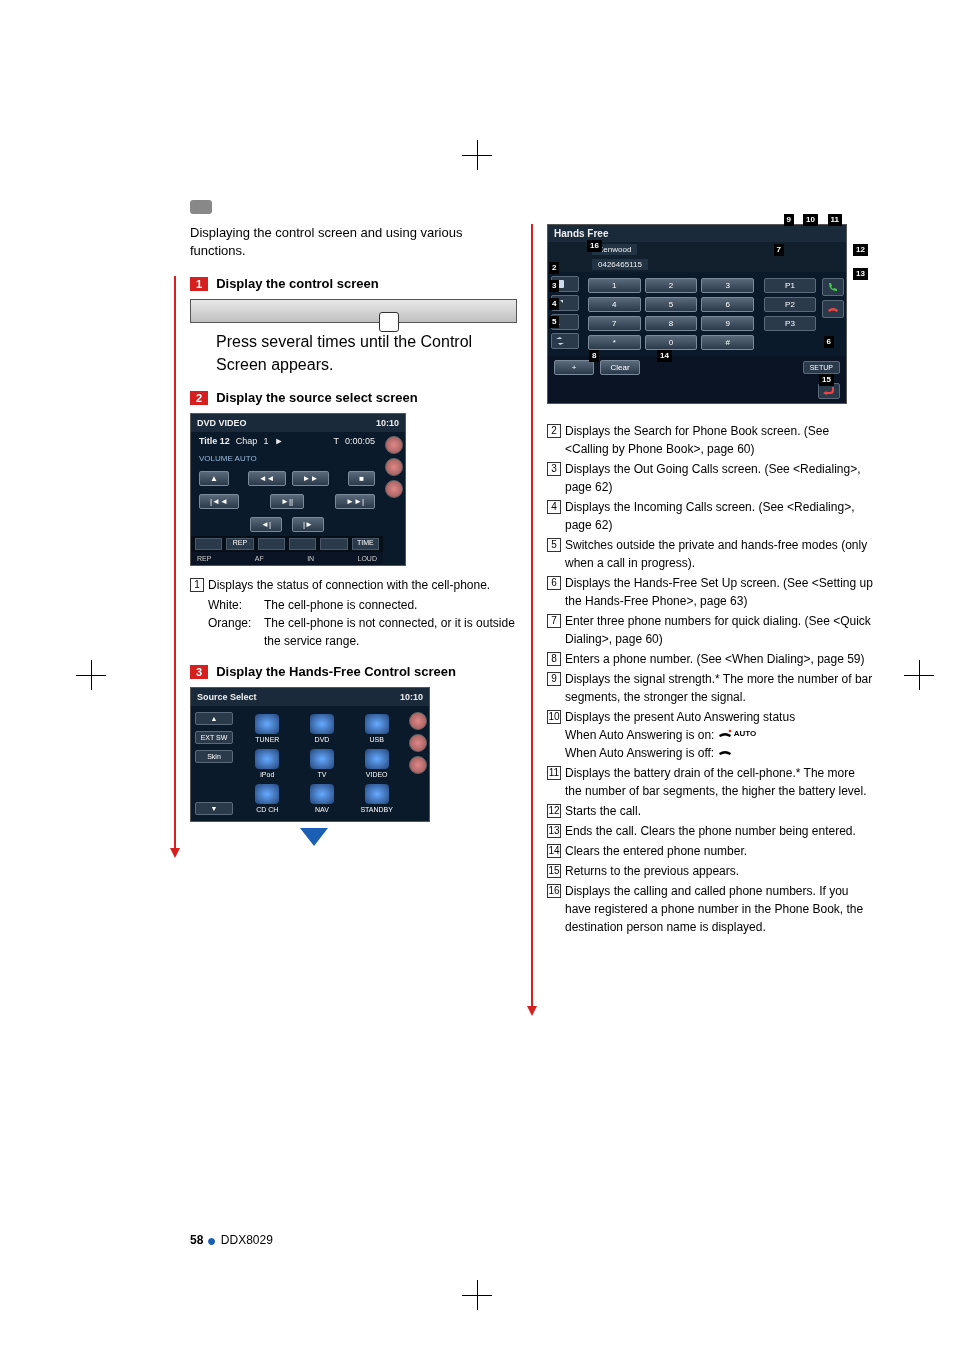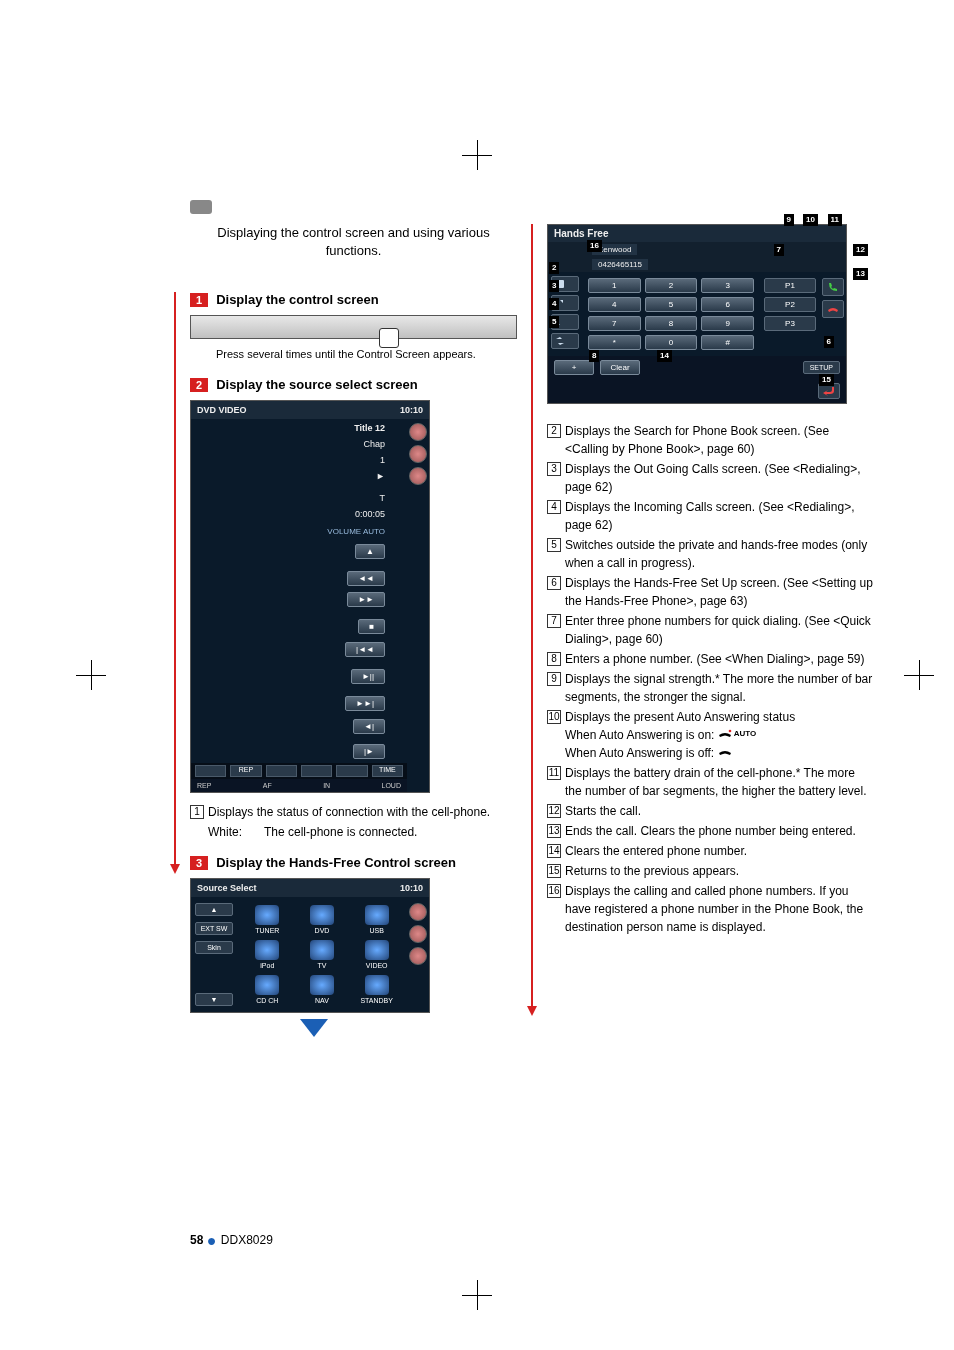--- a/index.html
+++ b/index.html
@@ -5,40 +5,40 @@
   * { margin: 0; padding: 0; box-sizing: border-box; }
   body { font-family: Arial, Helvetica, sans-serif; background: #fff; width: 954px; height: 1350px; position: relative; color: #000; }
   .page { padding: 200px 80px 40px 190px; position: relative; }
   .page-title { color: #1b5fb5; font-size: 26px; font-weight: bold; margin-bottom: 70px; }
   .note-icon { width: 22px; height: 14px; background: #888; border-radius: 3px; display: inline-block; margin-bottom: 6px; }
   .note-text { font-size: 11px; color: #333; margin-bottom: 36px; line-height: 1.4; }
   .bullet { display: inline-block; width: 6px; }
   .columns { display: flex; gap: 30px; position: relative; }
   .col { flex: 1; min-width: 0; }
   .section-header { background: #1b5fb5; color: #fff; font-weight: bold; font-size: 14px; padding: 6px 10px; margin-bottom: 10px; }
-  .intro { font-size: 13px; margin-bottom: 32px; line-height: 1.4; text-align: center; }
+  .intro { font-size: 13px; margin-bottom: 16px; line-height: 1.4; }
   .step { margin-bottom: 14px; }
   .step-line { display: flex; align-items: baseline; gap: 8px; margin-bottom: 8px; }
   .step-num { background: #d62020; color: #fff; font-weight: bold; font-size: 11px; padding: 1px 6px; }
   .step-title { font-weight: bold; font-size: 13px; }
   .screen-strip { height: 24px; background: linear-gradient(#e8e8e8,#c0c0c0); border: 1px solid #555; margin: 6px 0; position: relative; }
   .screen-strip::after { content: ""; position: absolute; right: 36%; bottom: -10px; width: 18px; height: 18px; border: 1.5px solid #333; border-radius: 3px; background: #fff; }
-  .after-text { font-size: 11px; margin: 8px 0 14px 26px; line-height: 1.4; }
+  .after-text { font-size: 16px; margin: 8px 0 14px 26px; line-height: 1.4; }
   .boxed-num { display: inline-block; border: 1px solid #333; font-size: 10px; min-width: 14px; height: 14px; line-height: 12px; text-align: center; margin-right: 4px; vertical-align: middle; }
   .list { font-size: 12px; line-height: 1.5; }
   .list-row { display: flex; margin-bottom: 2px; }
   .list-row .boxed-num { flex-shrink: 0; margin-top: 2px; }
   .list-row .txt { flex: 1; }
   .color-line { display: flex; gap: 6px; margin-left: 18px; font-size: 12px; line-height: 1.5; }
   .color-line .lbl { min-width: 50px; }
 
   
-  .dvd-screen { background: #0a1a2a; color: #eee; font-size: 9px; width: 240px; padding: 0; border: 1px solid #555; }
+  .dvd-screen { background: #0a1a2a; color: #eee; font-size: 9px; width: 216px; padding: 0; border: 1px solid #555; }
   .dvd-header { display: flex; justify-content: space-between; background: #1a2a3a; padding: 4px 6px; font-weight: bold; }
-  .dvd-row { display: flex; gap: 6px; padding: 4px 22px; align-items: flex-end; flex-direction: column; }
+  .dvd-row { display: flex; gap: 6px; padding: 4px 8px; align-items: center; }
   .dvd-row.small { font-size: 8px; color: #9bd; }
   .dvd-pill { background: linear-gradient(#5a6a7a,#2a3a4a); border: 1px solid #7a8a9a; border-radius: 2px; padding: 2px 10px; font-size: 8px; color: #fff; }
   .dvd-side { width: 22px; display: flex; flex-direction: column; gap: 4px; padding: 4px 2px; }
   .dvd-body { display: flex; }
   .dvd-main { flex: 1; }
   .dvd-round { width: 18px; height: 18px; border-radius: 50%; background: radial-gradient(#d88,#955); border: 1px solid #666; }
   .dvd-footer { display: flex; justify-content: space-between; padding: 3px 6px; font-size: 7px; color: #ccc; background: #0a1424; }
   .dvd-bottom-tabs { display: flex; gap: 4px; padding: 2px 4px; background: #060e18; }
   .dvd-tab { flex: 1; height: 12px; background: #2a3a4a; border: 1px solid #4a5a6a; font-size: 7px; text-align: center; color: #fff; }
 
@@ -204,20 +204,24 @@
 
           <div class="list" style="margin-top:10px;">
             <div class="list-row">
               <span class="boxed-num">1</span>
               <span class="txt">Displays the status of connection with the cell-phone.</span>
             </div>
             <div class="color-line">
               <span class="lbl">White:</span>
               <span>The cell-phone is connected.</span>
             </div>
+            <div class="color-line">
+              <span class="lbl">Orange:</span>
+              <span>The cell-phone is not connected, or it is outside the service range.</span>
+            </div>
           </div>
         </div>
 
         <div class="step">
           <div class="step-line">
             <span class="step-num">3</span>
             <span class="step-title">Display the Hands-Free Control screen</span>
           </div>
           <div class="src-screen">
             <div class="src-header">

